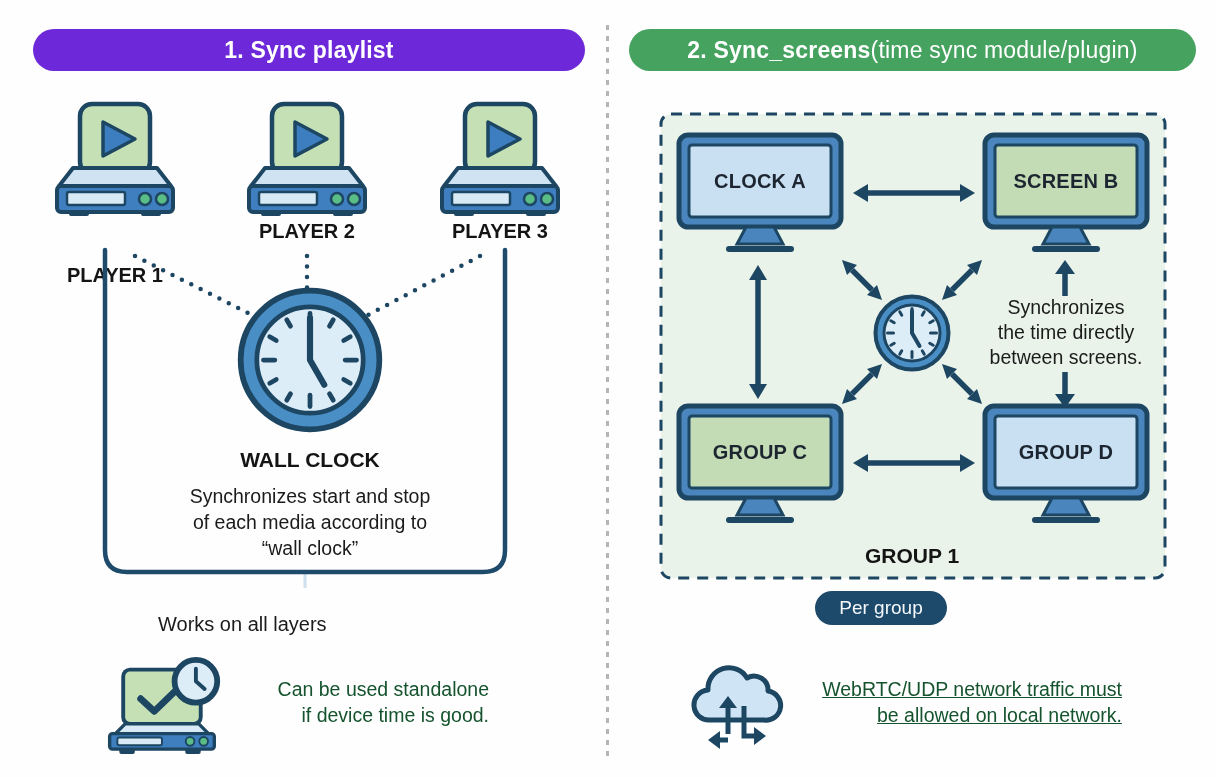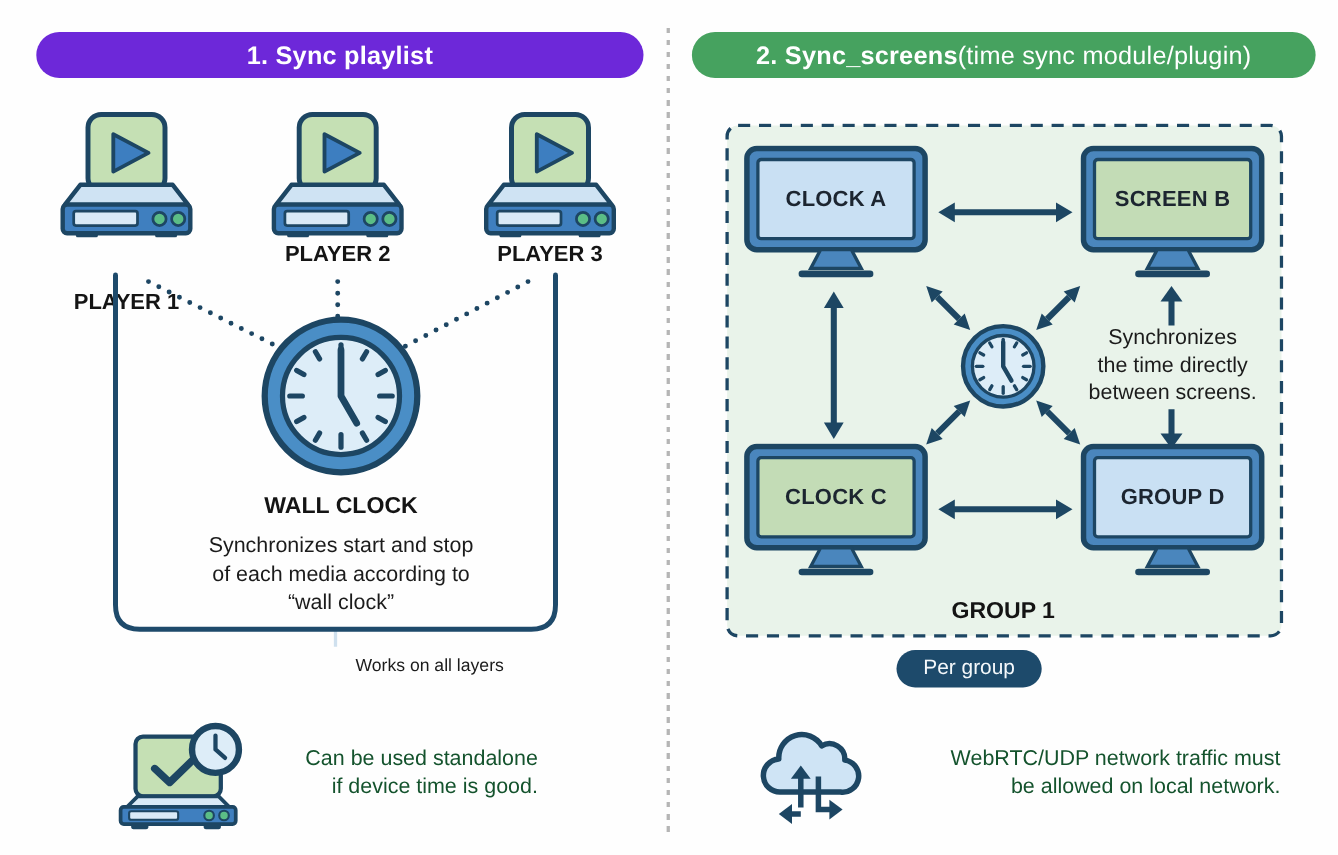--- a/index.html
+++ b/index.html
@@ -13,21 +13,21 @@
     height:42px;border-radius:21px;display:flex;align-items:center;justify-content:center;
     color:#ffffff;font-size:23px;letter-spacing:.2px;white-space:nowrap;
   }
   .pill-header .b{font-weight:700;}
   .pill-blue{background:#6d28d9;}
   .pill-green{background:#46a25f;}
   
   .lbl{font-weight:700;font-size:20px;text-align:center;color:#141414;}
   .para{font-size:19.5px;line-height:26px;text-align:center;white-space:pre-line;color:#1b1b1b;}
   .para-left{font-size:19.5px;line-height:26px;text-align:right;white-space:pre-line;color:#14532d;}
-  .caption{font-size:16px;text-align:right;color:#1b1b1b;}
+  .caption{font-size:20px;text-align:left;color:#1b1b1b;margin-top:16px;}
   
   .screen-label{
     position:absolute;left:13px;top:13px;width:142px;height:72px;
     display:flex;align-items:center;justify-content:center;
     font-weight:700;font-size:20px;color:#1c2530;letter-spacing:.2px;
   }
   .mon-blue .scr{fill:#c9e0f3;}
   .mon-green .scr{fill:#c3dcb6;}
   .badge{
     border-radius:17px;background:#1d4a6b;color:#f4f8fb;font-size:19px;
@@ -192,21 +192,21 @@
     </svg>
     <div class="screen-label">SCREEN B</div>
   </div>
   <div class="abs mon-green" style="left:676px;top:403px;width:168px;height:123px;">
     <svg width="168" height="123" viewBox="0 0 168 123">
       <rect x="3" y="3" width="162" height="92" rx="9" fill="#4a86bd" stroke="#1d4663" stroke-width="5"></rect>
       <rect class="scr" x="13" y="13" width="142" height="72" rx="3" stroke="#1d4663" stroke-width="3"></rect>
       <polygon points="70,95 98,95 107,112 61,112" fill="#4a86bd" stroke="#1d4663" stroke-width="3"></polygon>
       <rect x="50" y="114" width="68" height="6" rx="3" fill="#1d4663"></rect>
     </svg>
-    <div class="screen-label">CLOCK C</div>
+    <div class="screen-label">GROUP C</div>
   </div>
   <div class="abs mon-blue" style="left:982px;top:403px;width:168px;height:123px;">
     <svg width="168" height="123" viewBox="0 0 168 123">
       <rect x="3" y="3" width="162" height="92" rx="9" fill="#4a86bd" stroke="#1d4663" stroke-width="5"></rect>
       <rect class="scr" x="13" y="13" width="142" height="72" rx="3" stroke="#1d4663" stroke-width="3"></rect>
       <polygon points="70,95 98,95 107,112 61,112" fill="#4a86bd" stroke="#1d4663" stroke-width="3"></polygon>
       <rect x="50" y="114" width="68" height="6" rx="3" fill="#1d4663"></rect>
     </svg>
     <div class="screen-label">GROUP D</div>
   </div>
@@ -310,16 +310,16 @@
     <svg width="100" height="94" viewBox="0 0 100 94">
       <path d="M24,64 A15,15 0 0 1 22,34 A21,21 0 0 1 61,22 A14,14 0 0 1 82,35 A13.5,13.5 0 0 1 78,64 Z" fill="#cfe4f5" stroke="#1d4663" stroke-width="5" stroke-linejoin="round"></path>
       <line x1="42" y1="78" x2="42" y2="48" stroke="#1d4663" stroke-width="5"></line>
       <polygon points="42,40 33,52 51,52" fill="#1d4663"></polygon>
       <path d="M58,50 V80 H70" fill="none" stroke="#1d4663" stroke-width="5"></path>
       <polygon points="80,80 68,71 68,89" fill="#1d4663"></polygon>
       <path d="M42,84 H32" fill="none" stroke="#1d4663" stroke-width="5"></path>
       <polygon points="22,84 34,75 34,93" fill="#1d4663"></polygon>
     </svg>
   </div>
-  <div class="abs para-left" style="left:814px;top:676px;width:350px;">WebRTC/UDP network traffic must
+  <div class="abs para-left" style="left:772px;top:676px;width:350px;text-decoration:underline;">WebRTC/UDP network traffic must
 be allowed on local network.</div>
 
 </div>
 
 </body></html>

